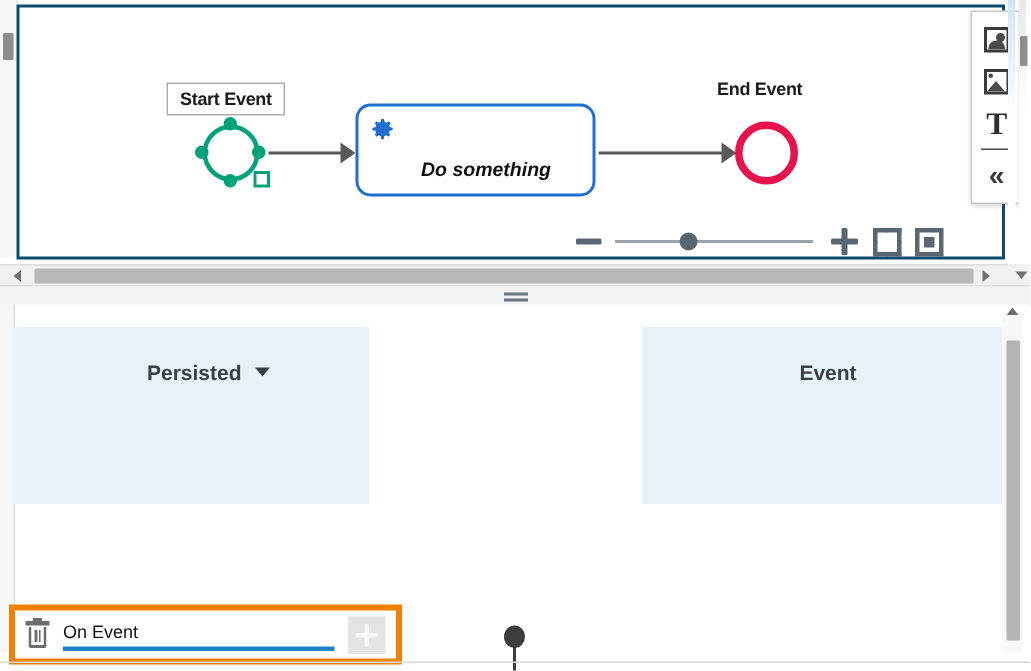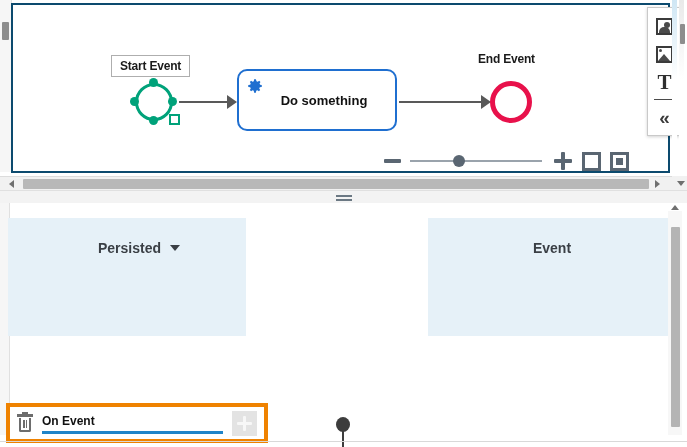--- a/index.html
+++ b/index.html
@@ -54,23 +54,23 @@
   .end-event .ring{
     position:absolute;left:0;top:0;width:42px;height:42px;
     border:5px solid #e8114b;border-radius:50%;box-sizing:border-box;
   }
 
   .task{
     position:absolute;left:224px;top:64px;width:160px;height:62px;
     border:2px solid #1f6fd0;border-radius:10px;background:#ffffff;box-sizing:border-box;
   }
   .task-name{
-    position:absolute;left:0;top:0;width:100%;height:100%;
+    position:absolute;left:0;top:12px;width:100%;height:100%;
     display:flex;align-items:center;justify-content:center;
-    font-size:13px;font-weight:bold;color:#111111;padding-left:14px;box-sizing:border-box;
+    font-size:13px;font-weight:bold;color:#111111;padding-left:14px;box-sizing:border-box;font-style:italic;
   }
   .gear{position:absolute;left:7px;top:6px;width:18px;height:18px;}
 
   .flow{position:absolute;height:2px;background:#595959;}
   #flow1{left:166px;top:96px;width:52px;}
   #flow2{left:386px;top:96px;width:85px;}
   .arrowhead{
     position:absolute;width:0;height:0;
     border-top:7px solid transparent;border-bottom:7px solid transparent;
     border-left:10px solid #595959;
@@ -160,21 +160,21 @@
     display:flex;align-items:center;padding:0 7px;gap:9px;
   }
   .trash{position:relative;width:16px;height:18px;flex:0 0 auto;}
   .trash .lid{position:absolute;left:0;top:0;width:16px;height:2.5px;background:#6d6d6d;}
   .trash .hdl{position:absolute;left:5px;top:-2px;width:6px;height:2px;background:#6d6d6d;}
   .trash .can{position:absolute;left:2px;top:4px;width:12px;height:14px;border:2px solid #6d6d6d;border-top:none;border-radius:0 0 2px 2px;box-sizing:border-box;}
   .trash .can:before,.trash .can:after{content:"";position:absolute;top:2px;width:1.5px;height:8px;background:#6d6d6d;}
   .trash .can:before{left:2px;} .trash .can:after{right:2px;}
   #event-name-input{
     flex:1 1 auto;border:none;border-bottom:3px solid #1f84c8;background:transparent;
-    font-family:"Liberation Sans", sans-serif;font-size:12px;font-weight:bold;color:#111;
+    font-family:"Liberation Sans", sans-serif;font-size:12px;font-weight:normal;color:#111;
     padding:2px 0 3px 0;outline:none;min-width:0;
   }
   #add-event-button{
     position:relative;width:25px;height:25px;background:#e3e3e3;flex:0 0 auto;cursor:pointer;
   }
   #add-event-button:before,#add-event-button:after{content:"";position:absolute;background:#f7f7f7;border-radius:1px;}
   #add-event-button:before{left:11px;top:5px;width:3px;height:15px;}
   #add-event-button:after{left:5px;top:11px;width:15px;height:3px;}
 
   

